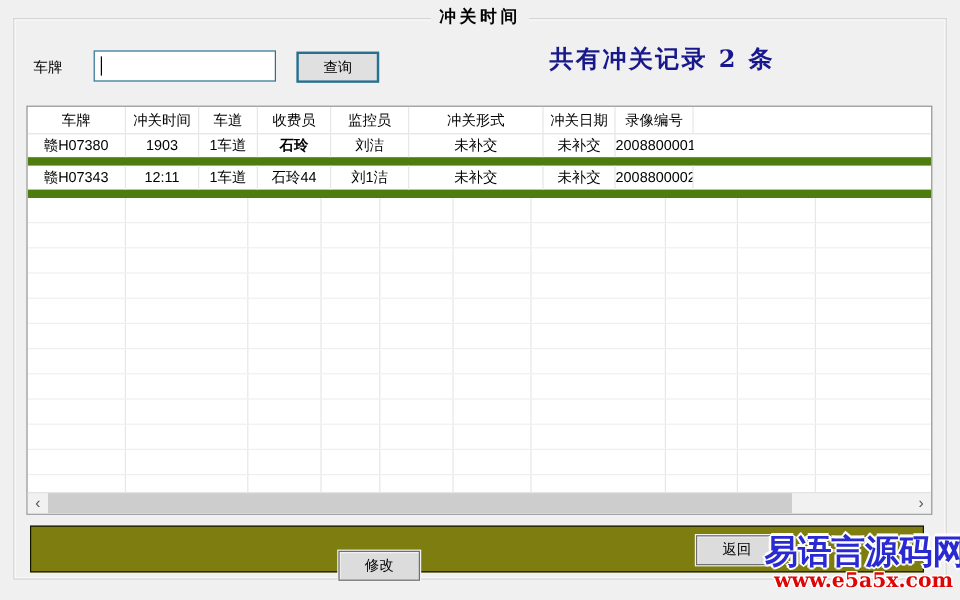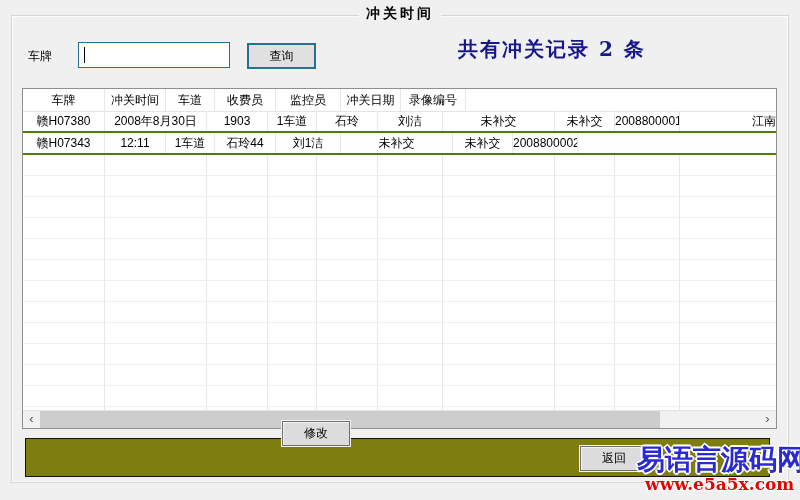--- a/index.html
+++ b/index.html
@@ -44,21 +44,21 @@
   
   .grid{
     position:absolute;left:22px;top:88px;width:755px;height:341px;
     box-sizing:border-box;background:#fff;border:1px solid #8f8f8f;
     overflow:hidden;
   }
   .grid-header{display:flex;height:22px;line-height:22px;border-bottom:1px solid #e4e4e4;}
   .grid-header .cell{font-size:12px;}
   .grid-body{position:absolute;left:0;top:22px;right:0;bottom:18px;overflow:hidden;}
   .grid-row{display:flex;height:20px;line-height:20px;border-bottom:1px solid #efefef;}
-  .grid-row.data{border-bottom:2px solid #4d7c0f;align-items:flex-end;}
+  .grid-row.data{border-bottom:7px solid #4d7c0f;align-items:flex-end;}
   .cell{
     box-sizing:border-box;flex:0 0 auto;text-align:center;font-size:12px;
     white-space:nowrap;overflow:hidden;border-right:1px solid #e7e7e7;
   }
   .cell:last-child{border-right:none;text-align:right;}
   
   .hscroll{
     position:absolute;left:0;right:0;bottom:0;height:18px;
     background:#f1f1f1;border-top:1px solid #e3e3e3;box-sizing:border-box;
   }
@@ -74,21 +74,21 @@
     position:absolute;left:25px;top:438px;width:745px;height:39px;
     box-sizing:border-box;background:var(--olive-bar,#7e7d10);
     border:1px solid #161600;
   }
   .bar-btn{
     position:absolute;width:68px;height:25px;box-sizing:border-box;
     background:#dcdcdc;border:1px solid #6f6f6f;
     box-shadow:0 0 0 1px #f2f2f2, inset 1px 1px 0 #f2f2f2;
     font-size:12px;text-align:center;line-height:23px;cursor:default;
   }
-  .modify-btn{left:282px;top:421px;}
+  .modify-btn{left:282px;top:459px;}
   .back-btn{left:580px;top:446px;}
   
   .wm-name{
     position:absolute;left:637px;top:441px;z-index:5;
     font-weight:bold;font-size:28px;color:var(--watermark-blue,#2a2ad2);
     white-space:nowrap;
     text-shadow:-2px 0 #fff,2px 0 #fff,0 -2px #fff,0 2px #fff,
       -1px -1px #fff,1px -1px #fff,-1px 1px #fff,1px 1px #fff;
   }
   .wm-url{
@@ -113,36 +113,35 @@
 
 <div class="count-text">共有冲关记录 2 条</div>
 
 <div class="grid">
   <div class="grid-header" id="grid-header">
       <div class="cell" style="width: 82px;">车牌</div>
       <div class="cell" style="width: 61px;">冲关时间</div>
       <div class="cell" style="width: 49px;">车道</div>
       <div class="cell" style="width: 61px;">收费员</div>
       <div class="cell" style="width: 65px;">监控员</div>
+      <div class="cell" style="width: 112px;">冲关形式</div>
       <div class="cell" style="width: 60px;">冲关日期</div>
       <div class="cell" style="width: 65px;">录像编号</div>
       <div class="cell" style="width: 96px;"></div>
     </div>
   <div class="grid-body" id="grid-body">
       <div class="grid-row data">
         <div class="cell" style="width: 82px;">赣H07380</div>
-        <div class="cell" style="width: 102px;">2008年8月30日</div>
         <div class="cell" style="width: 61px;">1903</div>
         <div class="cell" style="width: 49px;">1车道</div>
-        <div class="cell" style="width: 61px;">石玲</div>
+        <div class="cell" style="width: 61px; font-weight: bold;">石玲</div>
         <div class="cell" style="width: 65px;">刘洁</div>
         <div class="cell" style="width: 112px;">未补交</div>
         <div class="cell" style="width: 60px;">未补交</div>
         <div class="cell" style="width: 65px;">2008800001</div>
-        <div class="cell" style="width: 96px;">江南</div>
       </div>
       <div class="grid-row data">
         <div class="cell" style="width: 82px;">赣H07343</div>
         <div class="cell" style="width: 61px;">12:11</div>
         <div class="cell" style="width: 49px;">1车道</div>
         <div class="cell" style="width: 61px;">石玲44</div>
         <div class="cell" style="width: 65px;">刘1洁</div>
         <div class="cell" style="width: 112px;">未补交</div>
         <div class="cell" style="width: 60px;">未补交</div>
         <div class="cell" style="width: 65px;">2008800002</div>

